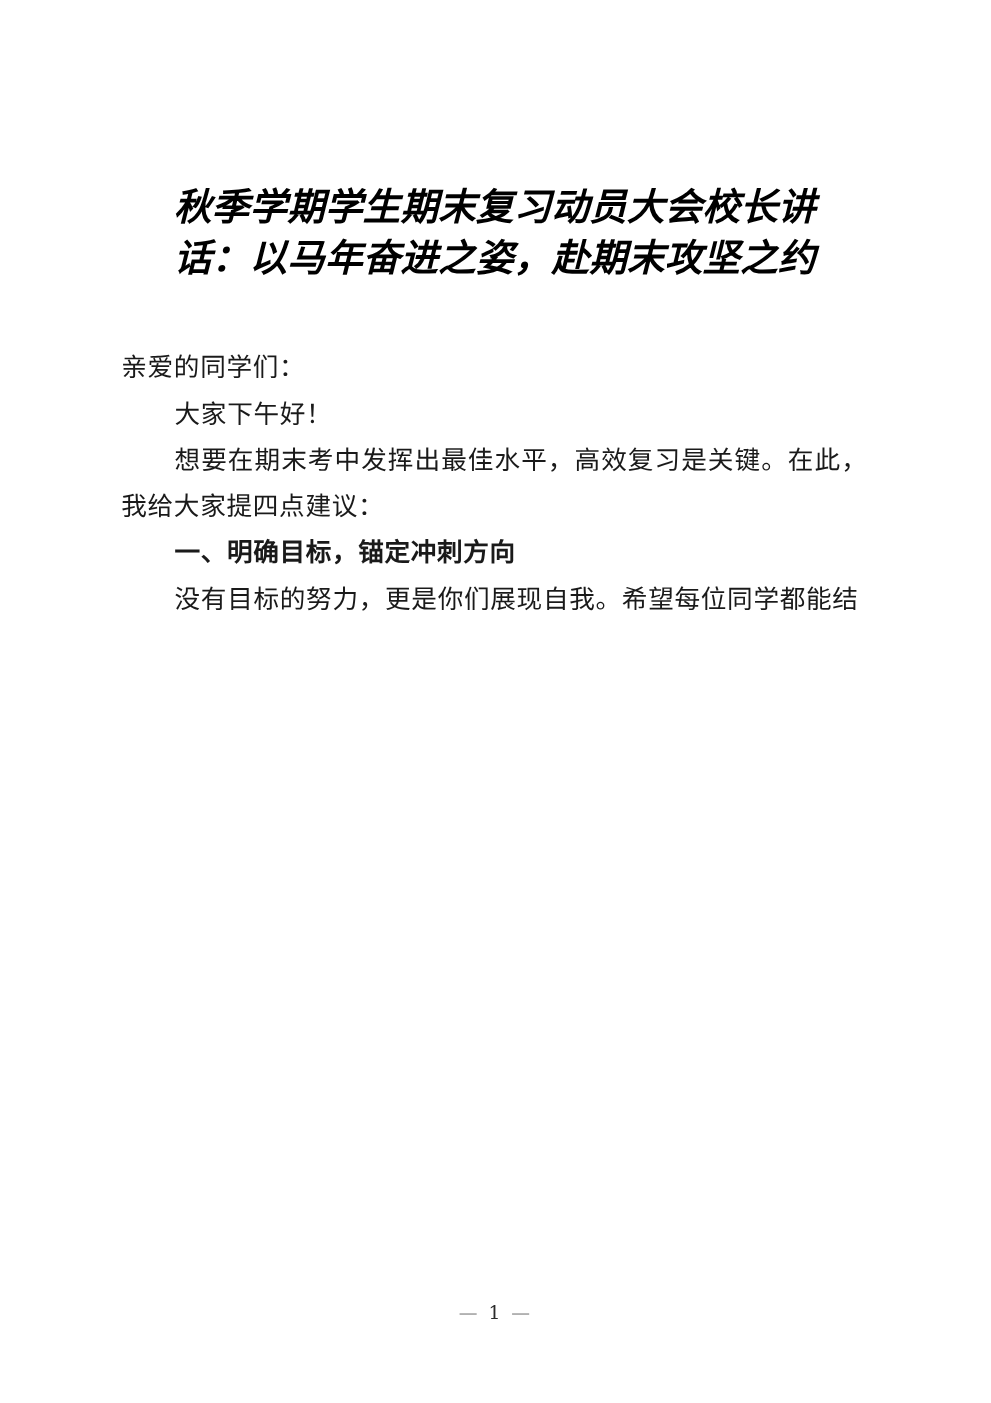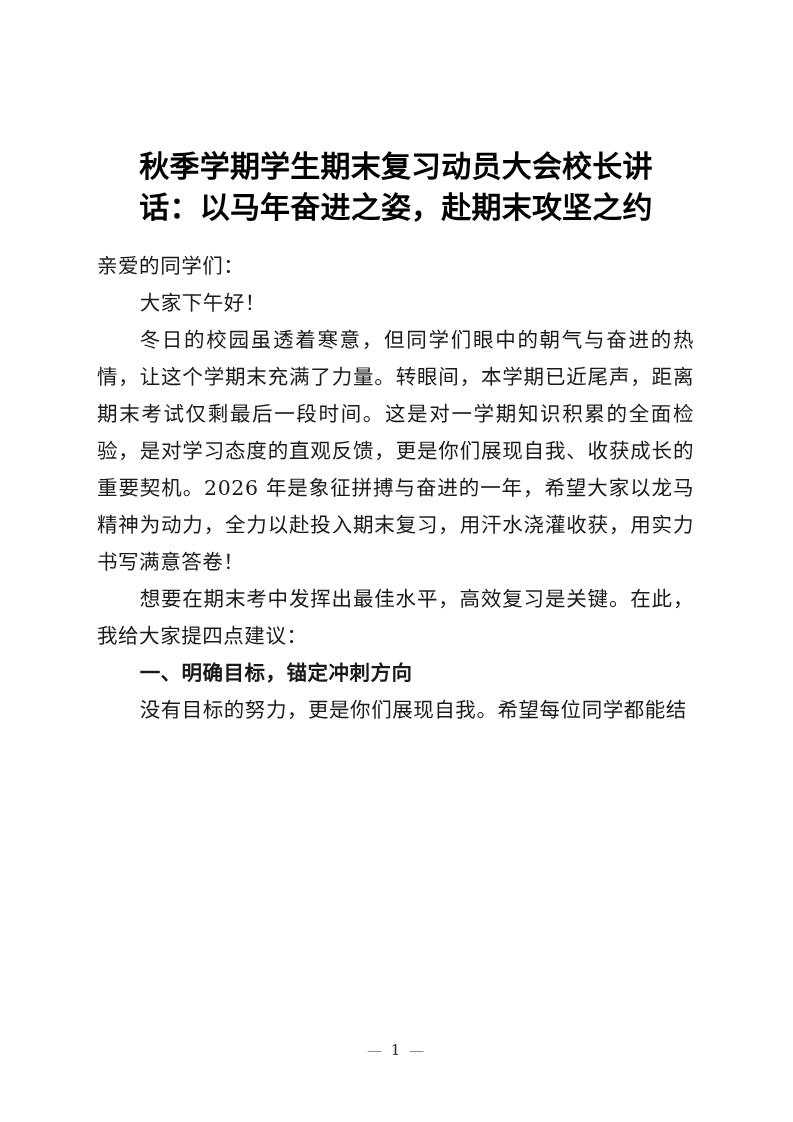--- a/index.html
+++ b/index.html
@@ -37,29 +37,30 @@
     font-family: "DejaVu Sans", "Liberation Sans", sans-serif;
     font-weight: bold;
     font-size: 30px;
     line-height: 41px;
     letter-spacing: 0.2px;
     text-align: center;
     color: #000000;
     padding-top: 146px;
     width: 570px;
     margin-left: 14px;
+    font-style: italic;
   }
   .doc-title .tline {
     display: block;
     white-space: nowrap;
   }
 
   
   .body-block {
-    margin-top: 20px;
+    margin-top: 48px;
   }
 
   p.para {
     margin: 0;
     padding: 0;
     font-family: "DejaVu Serif", "Liberation Serif", serif;
     font-size: 20.5px;
     line-height: 37px;
     color: #1a1a1a;
     text-align: justify;
@@ -120,21 +121,20 @@
       <span class="tline">秋季学期学生期末复习动员大会校长讲</span>
       <span class="tline">话：以马年奋进之姿，赴期末攻坚之约</span>
     </h1>
 
     <div class="body-block">
 
       <p class="para noindent">亲爱的同学们：</p>
 
       <p class="para indent">大家下午好！</p>
 
-      <p class="para indent">冬日的校园虽透着寒意，但同学们眼中的朝气与奋进的热情，让这个学期末充满了力量。转眼间，本学期已近尾声，距离期末考试仅剩最后一段时间。这是对一学期知识积累的全面检验，是对学习态度的直观反馈，更是你们展现自我、收获成长的重要契机。2026 年是象征拼搏与奋进的一年，希望大家以龙马精神为动力，全力以赴投入期末复习，用汗水浇灌收获，用实力书写满意答卷！</p>
 
 
       <p class="para indent">想要在期末考中发挥出最佳水平，高效复习是关键。在此，我给大家提四点建议：</p>
 
       <p class="para heading">一、明确目标，锚定冲刺方向</p>
 
       <p class="para indent cut">没有目标的努力，更是你们展现自我。希望每位同学都能结</p>
 
     </div>
   </div>

